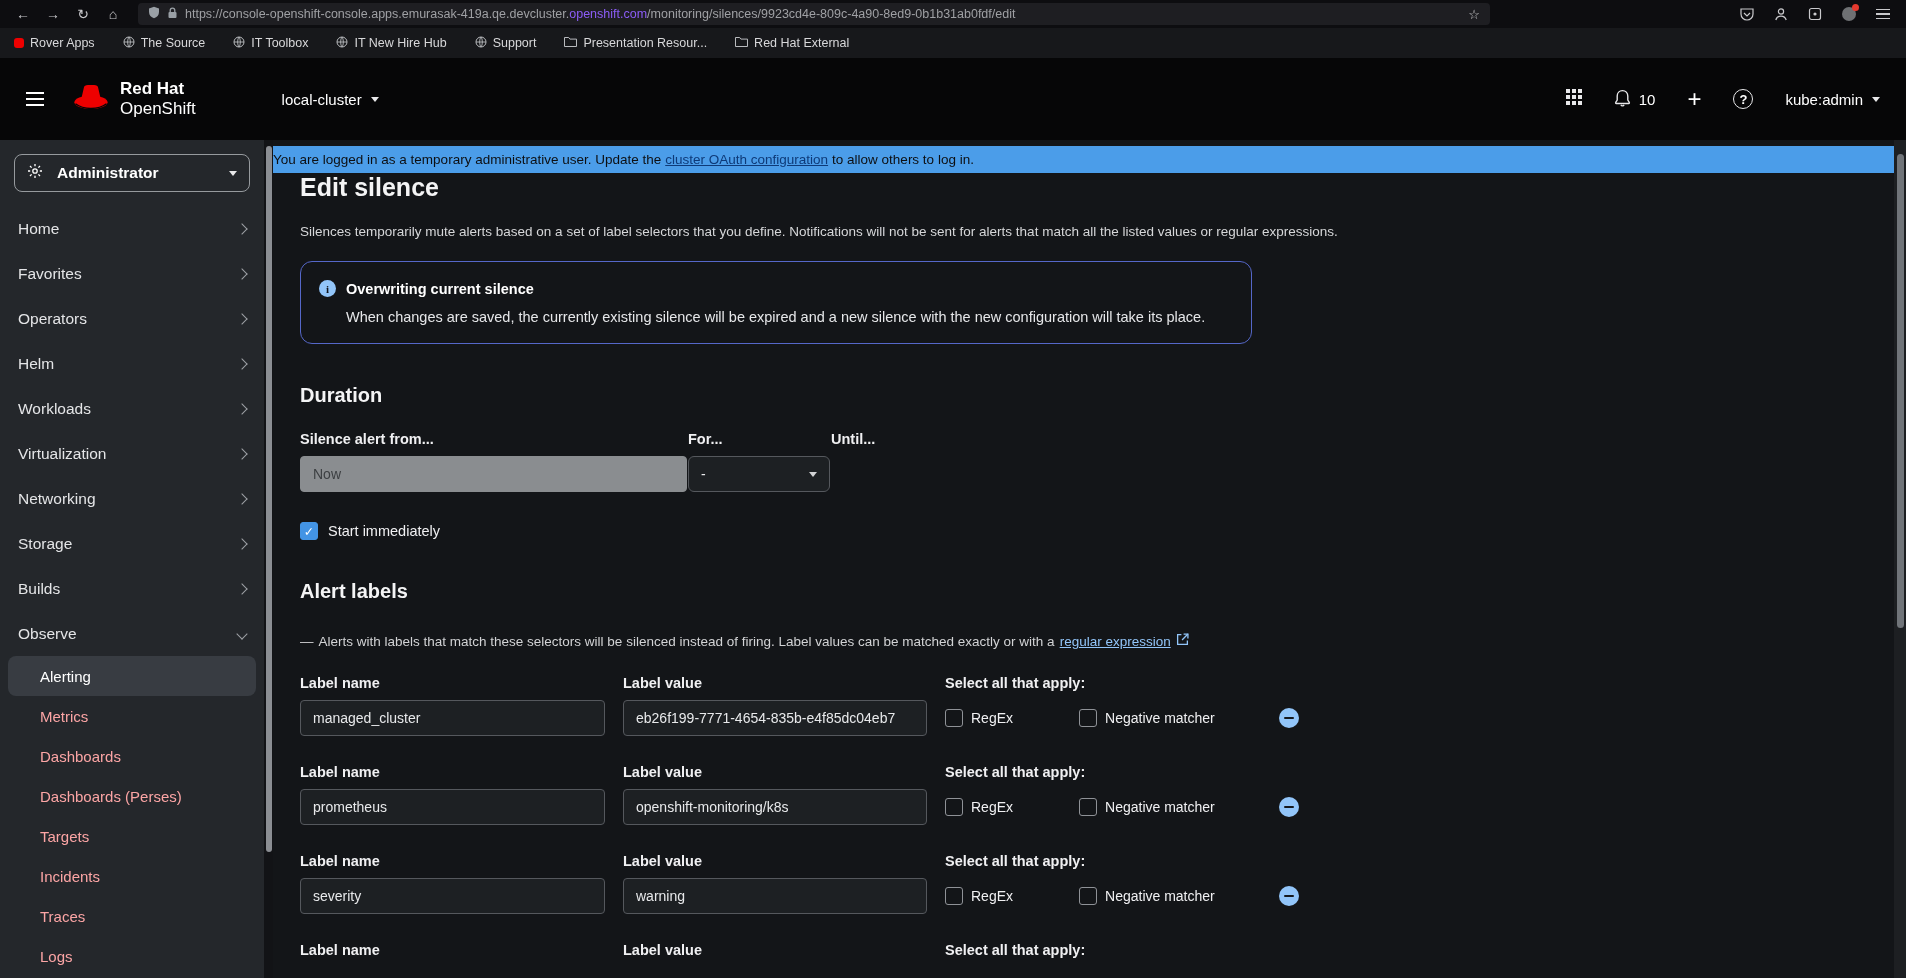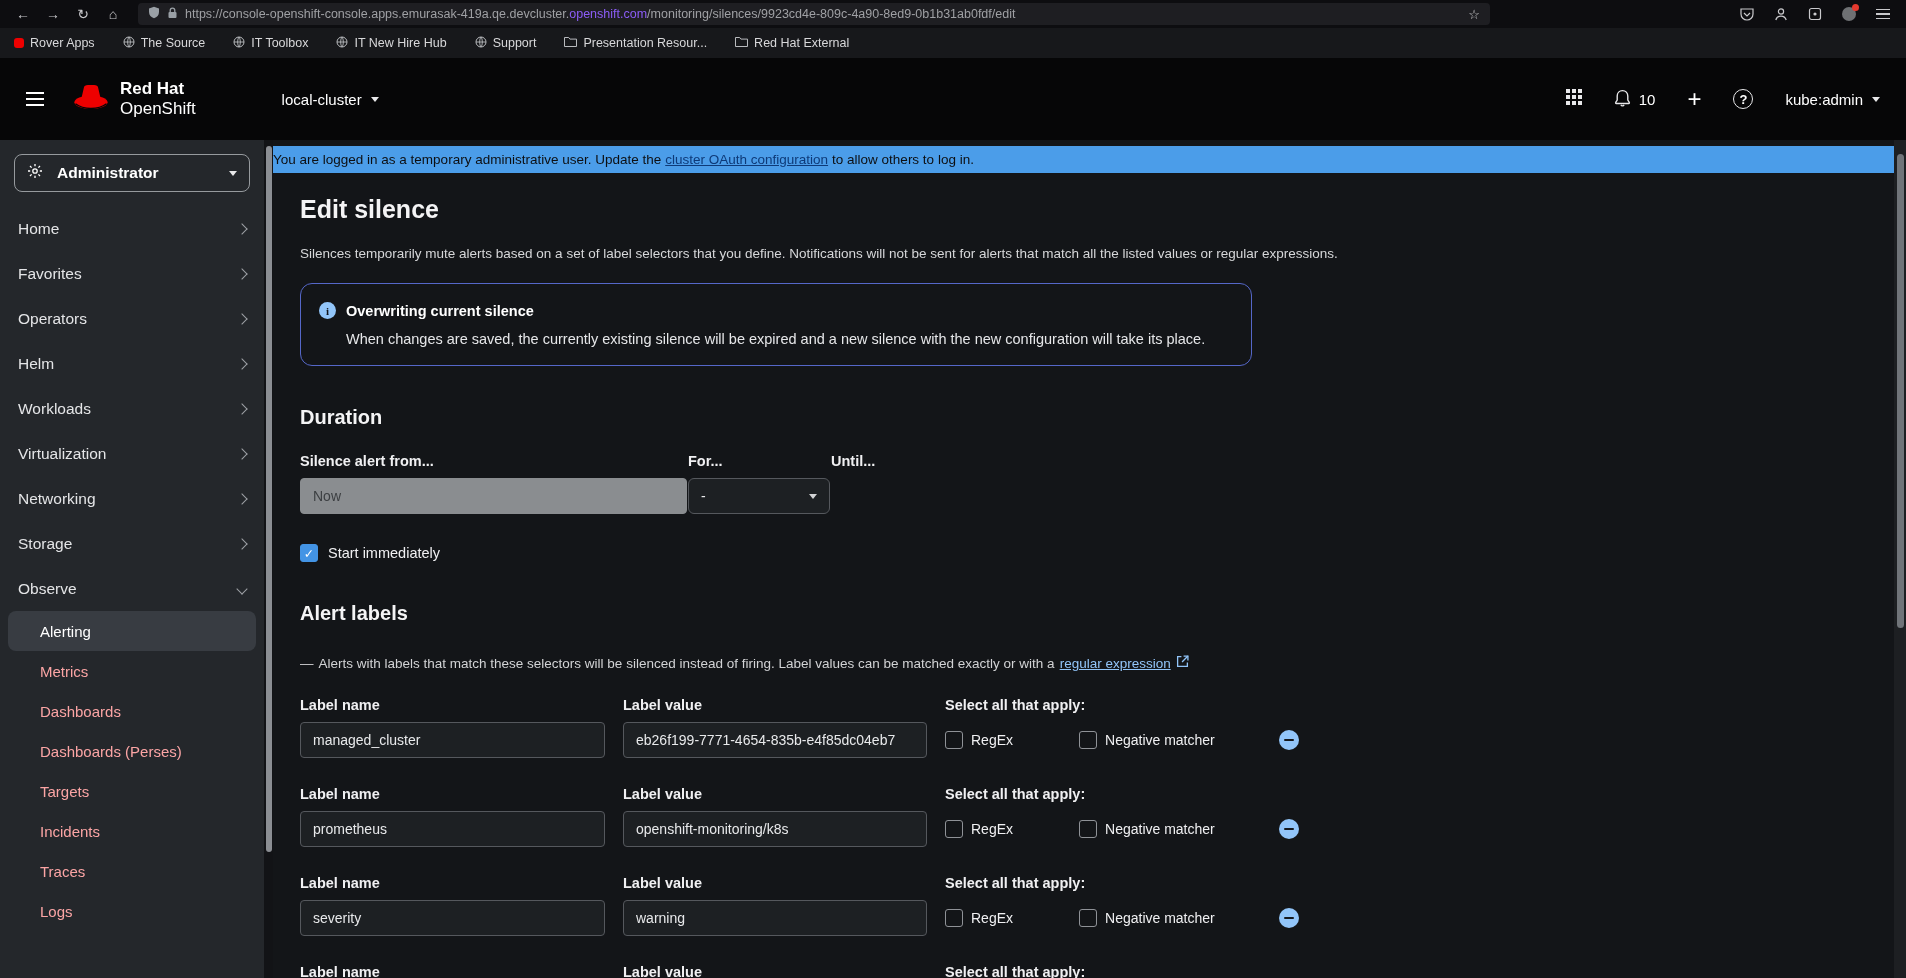--- a/index.html
+++ b/index.html
@@ -62,21 +62,21 @@
   .sidebar-scroll { position:absolute; right:-9px; top:0; width:9px; height:100%; background:#121316; z-index:2; }
   .sidebar-scroll .thumb { position:absolute; top:6px; left:1.5px; width:6px; height:706px;
                            background:#8b8e93; border-radius:3px; }
 
   .main { flex:1; position:relative; background:#131518; padding-left:9px; }
   .banner { margin:6px 12px 0 0; height:27px; background:var(--banner-bg,#4b9de9); color:#0d0f12;
             font-size:13.5px; display:flex; align-items:center; justify-content:flex-start; gap:4px; }
   .banner .blink { color:#0e3a78; text-decoration:underline; cursor:pointer; }
 
   .page { padding:0 27px; }
-  .page-title { margin-top:22px; font-size:25px; font-weight:600; color:#f4f4f5; }
+  .page-title { font-size:25px; font-weight:600; color:#f4f4f5; }
   .page-desc { margin-top:22px; font-size:13.5px; color:#d6d7d9; }
 
   .alert-box { margin-top:22px; width:952px; border:1px solid var(--alert-border,#5567c8);
                border-radius:12px; padding:18px; }
   .alert-head { display:flex; align-items:center; gap:10px; }
   .info-ic { width:17px; height:17px; border-radius:50%; background:var(--link-blue,#92c5f9); color:#10141c;
              font-size:11px; font-weight:700; display:flex; align-items:center; justify-content:center;
              font-family:"Liberation Serif",serif; flex-shrink:0; }
   .alert-title { font-size:14.5px; font-weight:700; color:#fff; }
   .alert-body { margin:12px 0 0 27px; font-size:14.5px; color:#e6e7e9; }
@@ -323,20 +323,24 @@
       </div>
     <div class="nav-item">
         <span>Networking</span>
         <span class="chev"></span>
       </div>
     <div class="nav-item">
         <span>Storage</span>
         <span class="chev"></span>
       </div>
     <div class="nav-item">
+        <span>Builds</span>
+        <span class="chev"></span>
+      </div>
+    <div class="nav-item">
         <span>Observe</span>
         <span class="chev down"></span>
       </div>
 
     <div class="sub-item active">
         <span>Alerting</span>
       </div>
     <div class="sub-item">
         <span>Metrics</span>
       </div>

